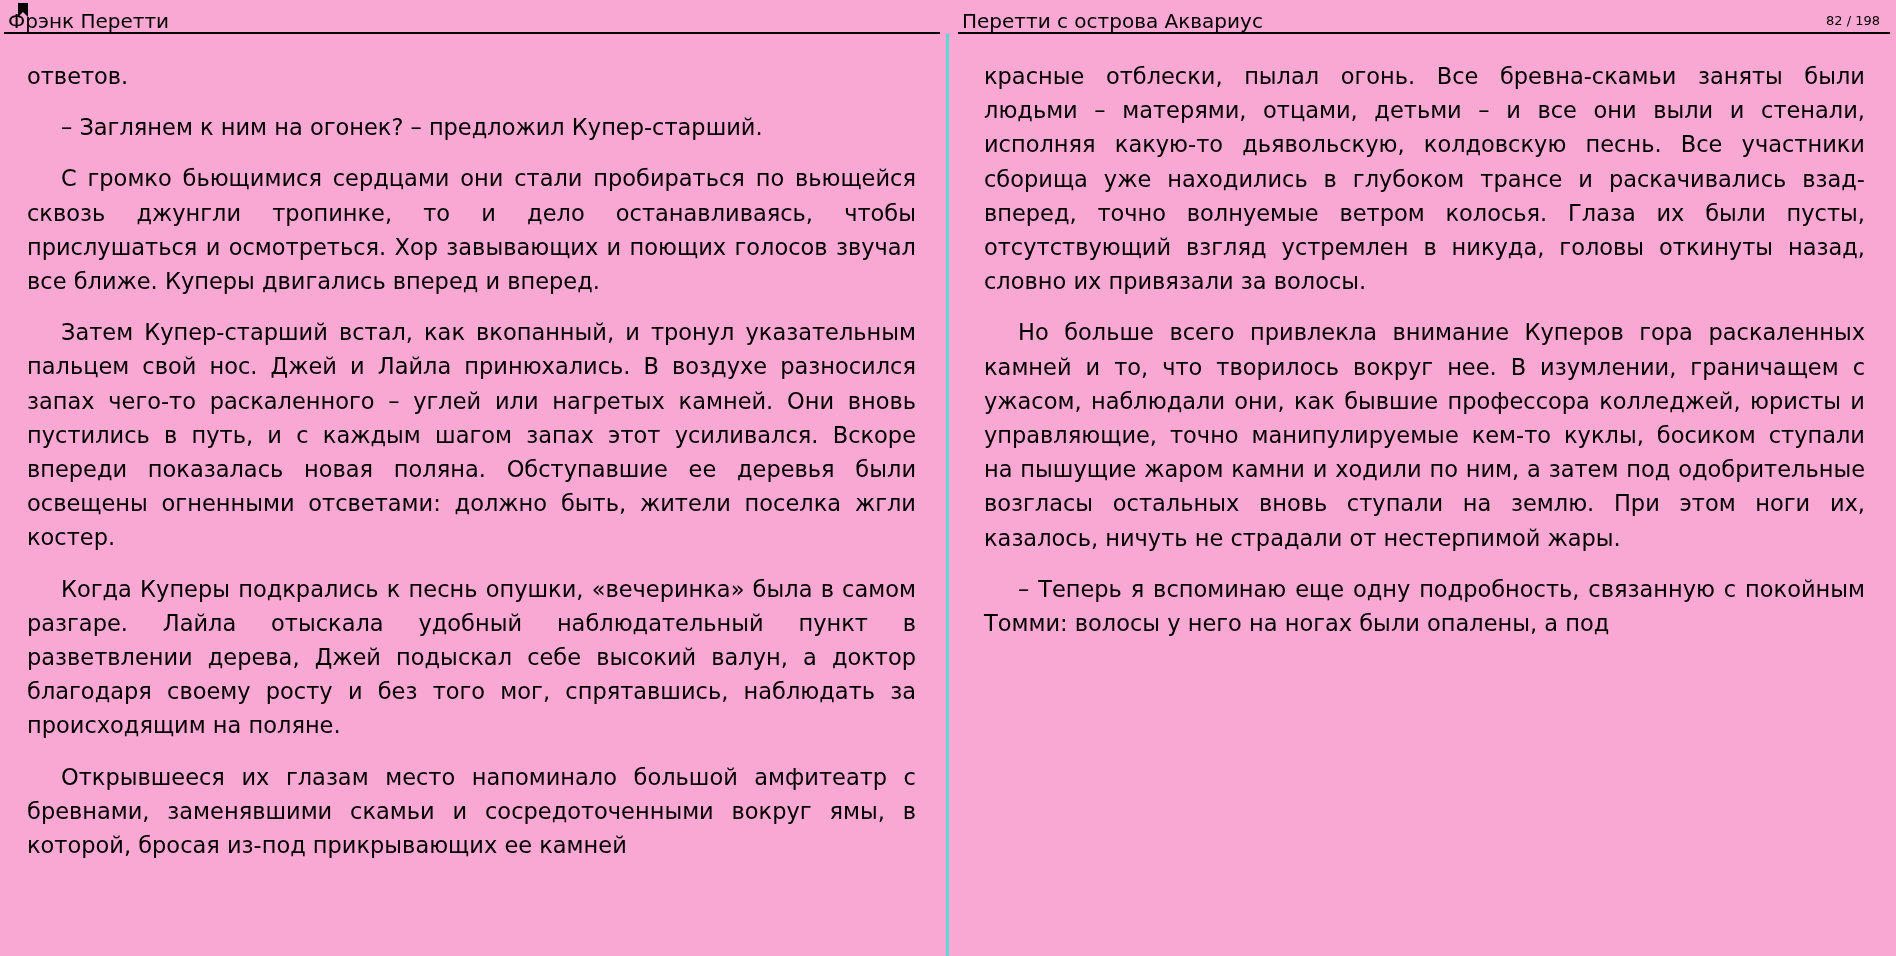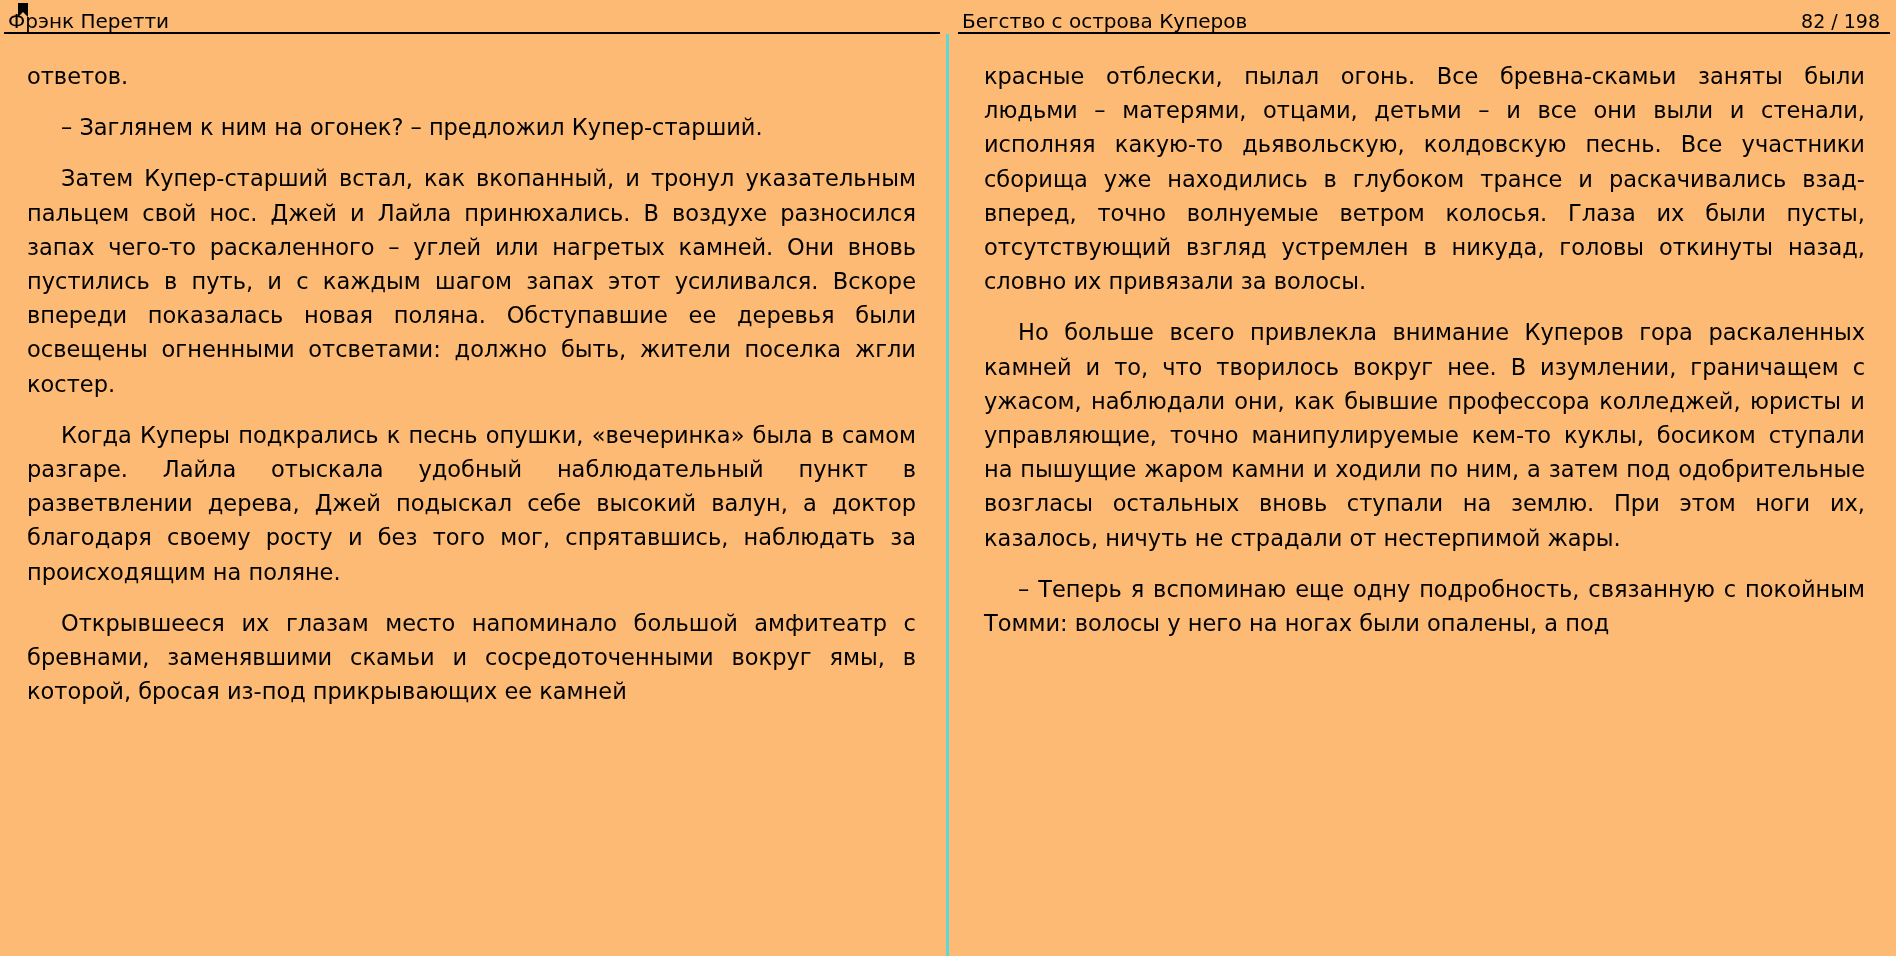--- a/index.html
+++ b/index.html
@@ -11,21 +11,21 @@
     width: 1896px;
     height: 956px;
     font-family: "DejaVu Sans", sans-serif;
     color: #000;
     overflow: hidden;
   }
   .page {
     position: relative;
     width: 1896px;
     height: 956px;
-    background: #fdba74;
+    background: #f9a8d4;
     box-sizing: border-box;
     display: flex;
     flex-direction: column;
   }
   
   .header {
     display: flex;
     width: 100%;
     height: 34px;
     box-sizing: border-box;
@@ -56,21 +56,21 @@
     position: absolute;
     left: 0;
     right: 0;
     bottom: 0;
     height: 2px;
     background: #000;
   }
   .header-col.left .header-rule { left: 4px; right: 8px; }
   .header-col.right .header-rule { left: 10px; right: 6px; }
   .page-num {
-    font-size: 19px;
+    font-size: 13px;
     line-height: 22px;
     white-space: nowrap;
     padding-right: 6px;
   }
   .nib {
     position: absolute;
     left: 18px;
     top: 2px;
     width: 10px;
     height: 14px;
@@ -118,30 +118,31 @@
     <div class="header-col left">
       <span class="nib">
         <svg width="10" height="14" viewBox="0 0 10 14">
           <path d="M0 0 L10 0 L10 14 L5 9 L0 14 Z" fill="#000"></path>
         </svg>
       </span>
       <span class="header-text">Фрэнк Перетти</span>
       <span class="header-rule"></span>
     </div>
     <div class="header-col right">
-      <span class="header-text">Бегство с острова Куперов</span>
+      <span class="header-text">Перетти с острова Аквариус</span>
       <span class="page-num">82 / 198</span>
       <span class="header-rule"></span>
     </div>
   </div>
 
   <div class="body">
     <div class="column left">
       <p>ответов.</p>
       <p class="indent">– Заглянем к ним на огонек? – предложил Купер-старший.</p>
+      <p class="indent">С громко бьющимися сердцами они стали пробираться по вьющейся сквозь джунгли тропинке, то и дело останавливаясь, чтобы прислушаться и осмотреться. Хор завывающих и поющих голосов звучал все ближе. Куперы двигались вперед и вперед.</p>
       <p class="indent">Затем Купер-старший встал, как вкопанный, и тронул указательным пальцем свой нос. Джей и Лайла принюхались. В воздухе разносился запах чего-то раскаленного – углей или нагретых камней. Они вновь пустились в путь, и с каждым шагом запах этот усиливался. Вскоре впереди показалась новая поляна. Обступавшие ее деревья были освещены огненными отсветами: должно быть, жители поселка жгли костер.</p>
       <p class="indent">Когда Куперы подкрались к песнь опушки, «вечеринка» была в самом разгаре. Лайла отыскала удобный наблюдательный пункт в разветвлении дерева, Джей подыскал себе высокий валун, а доктор благодаря своему росту и без того мог, спрятавшись, наблюдать за происходящим на поляне.</p>
       <p class="indent">Открывшееся их глазам место напоминало большой амфитеатр с бревнами, заменявшими скамьи и сосредоточенными вокруг ямы, в которой, бросая из-под прикрывающих ее камней</p>
     </div>
     <div class="divider"></div>
     <div class="column right">
       <p>красные отблески, пылал огонь. Все бревна-скамьи заняты были людьми – матерями, отцами, детьми – и все они выли и стенали, исполняя какую-то дьявольскую, колдовскую песнь. Все участники сборища уже находились в глубоком трансе и раскачивались взад-вперед, точно волнуемые ветром колосья. Глаза их были пусты, отсутствующий взгляд устремлен в никуда, головы откинуты назад, словно их привязали за волосы.</p>
       <p class="indent">Но больше всего привлекла внимание Куперов гора раскаленных камней и то, что творилось вокруг нее. В изумлении, граничащем с ужасом, наблюдали они, как бывшие профессора колледжей, юристы и управляющие, точно манипулируемые кем-то куклы, босиком ступали на пышущие жаром камни и ходили по ним, а затем под одобрительные возгласы остальных вновь ступали на землю. При этом ноги их, казалось, ничуть не страдали от нестерпимой жары.</p>
       <p class="indent">– Теперь я вспоминаю еще одну подробность, связанную с покойным Томми: волосы у него на ногах были опалены, а под</p>
     </div>

